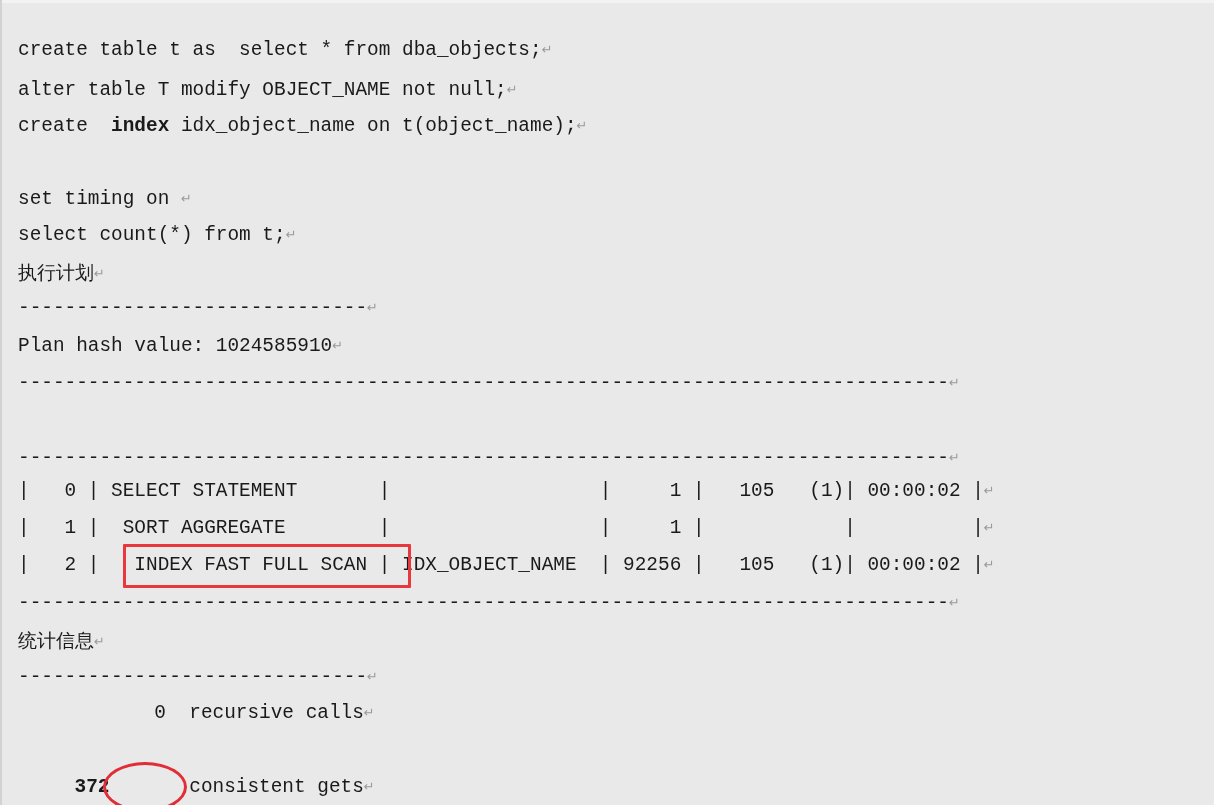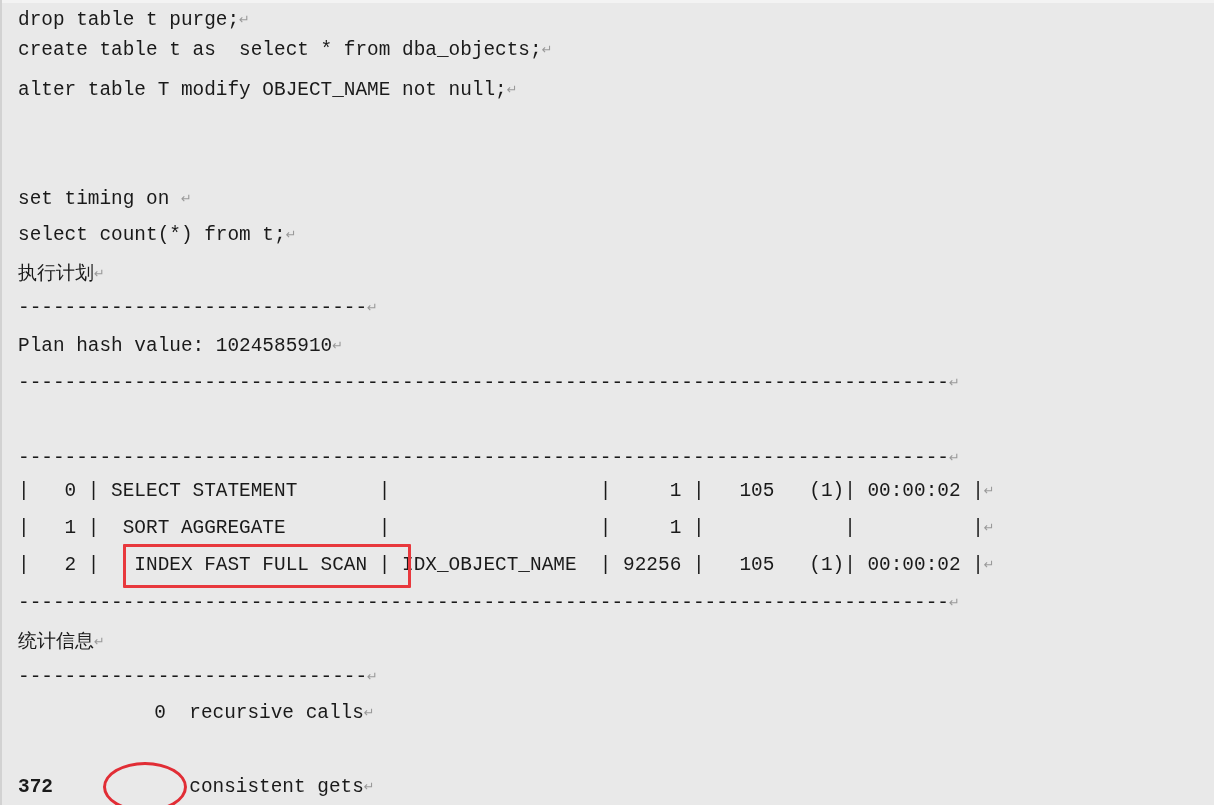--- a/index.html
+++ b/index.html
@@ -76,26 +76,26 @@
   }
 </style>
 </head>
 <body>
 
 <div id="page">
 
   <div id="top-edge"></div>
   <div id="left-edge"></div>
 
-  <div class="line sql" style="top:10px"><span>drop table t purge;</span><span class="pilcrow">↵</span></div>
 
   <div class="line sql" style="top:40px"><span>create table t as  select * from dba_objects;</span><span class="pilcrow">↵</span></div>
 
   <div class="line sql" style="top:80px"><span>alter table T modify OBJECT_NAME not null;</span><span class="pilcrow">↵</span></div>
 
+  <div class="line sql" style="top:116px"><span>create  </span><span class="bold">index</span><span> idx_object_name on t(object_name);</span><span class="pilcrow">↵</span></div>
 
 
   <div class="line sql" style="top:189px"><span>set timing on </span><span class="pilcrow">↵</span></div>
 
   <div class="line sql" style="top:225px"><span>select count(*) from t;</span><span class="pilcrow">↵</span></div>
 
   <div class="line cjk" style="top:262px"><span>执行计划</span><span class="pilcrow">↵</span></div>
 
   <div class="line sql" style="top:298px"><span>------------------------------</span><span class="pilcrow">↵</span></div>
 
@@ -114,19 +114,19 @@
 
   <div class="line sql" style="top:593px"><span>--------------------------------------------------------------------------------</span><span class="pilcrow">↵</span></div>
 
   <div class="line cjk" style="top:630px"><span>统计信息</span><span class="pilcrow">↵</span></div>
 
   <div class="line sql" style="top:667px"><span>------------------------------</span><span class="pilcrow">↵</span></div>
 
   <div class="line sql" style="top:703px"><span style="display:inline-block;width:148px;text-align:right">0</span><span>  </span><span>recursive calls</span><span class="pilcrow">↵</span></div>
 
 
-  <div class="line sql" style="top:777px"><span class="bold" style="display:inline-block;width:148px;text-align:left">372</span><span>  </span><span>consistent gets</span><span class="pilcrow">↵</span></div>
+  <div class="line sql" style="top:777px"><span class="bold" style="display:inline-block;width:148px;text-align:center">372</span><span>  </span><span>consistent gets</span><span class="pilcrow">↵</span></div>
 
   <div id="hl-rect" style="left:123px; top:544px; width:282px; height:38px;"></div>
 
   <div id="hl-ellipse" style="left:103px; top:762px; width:78px; height:44px;"></div>
 
 </div>
 
 </body></html>

